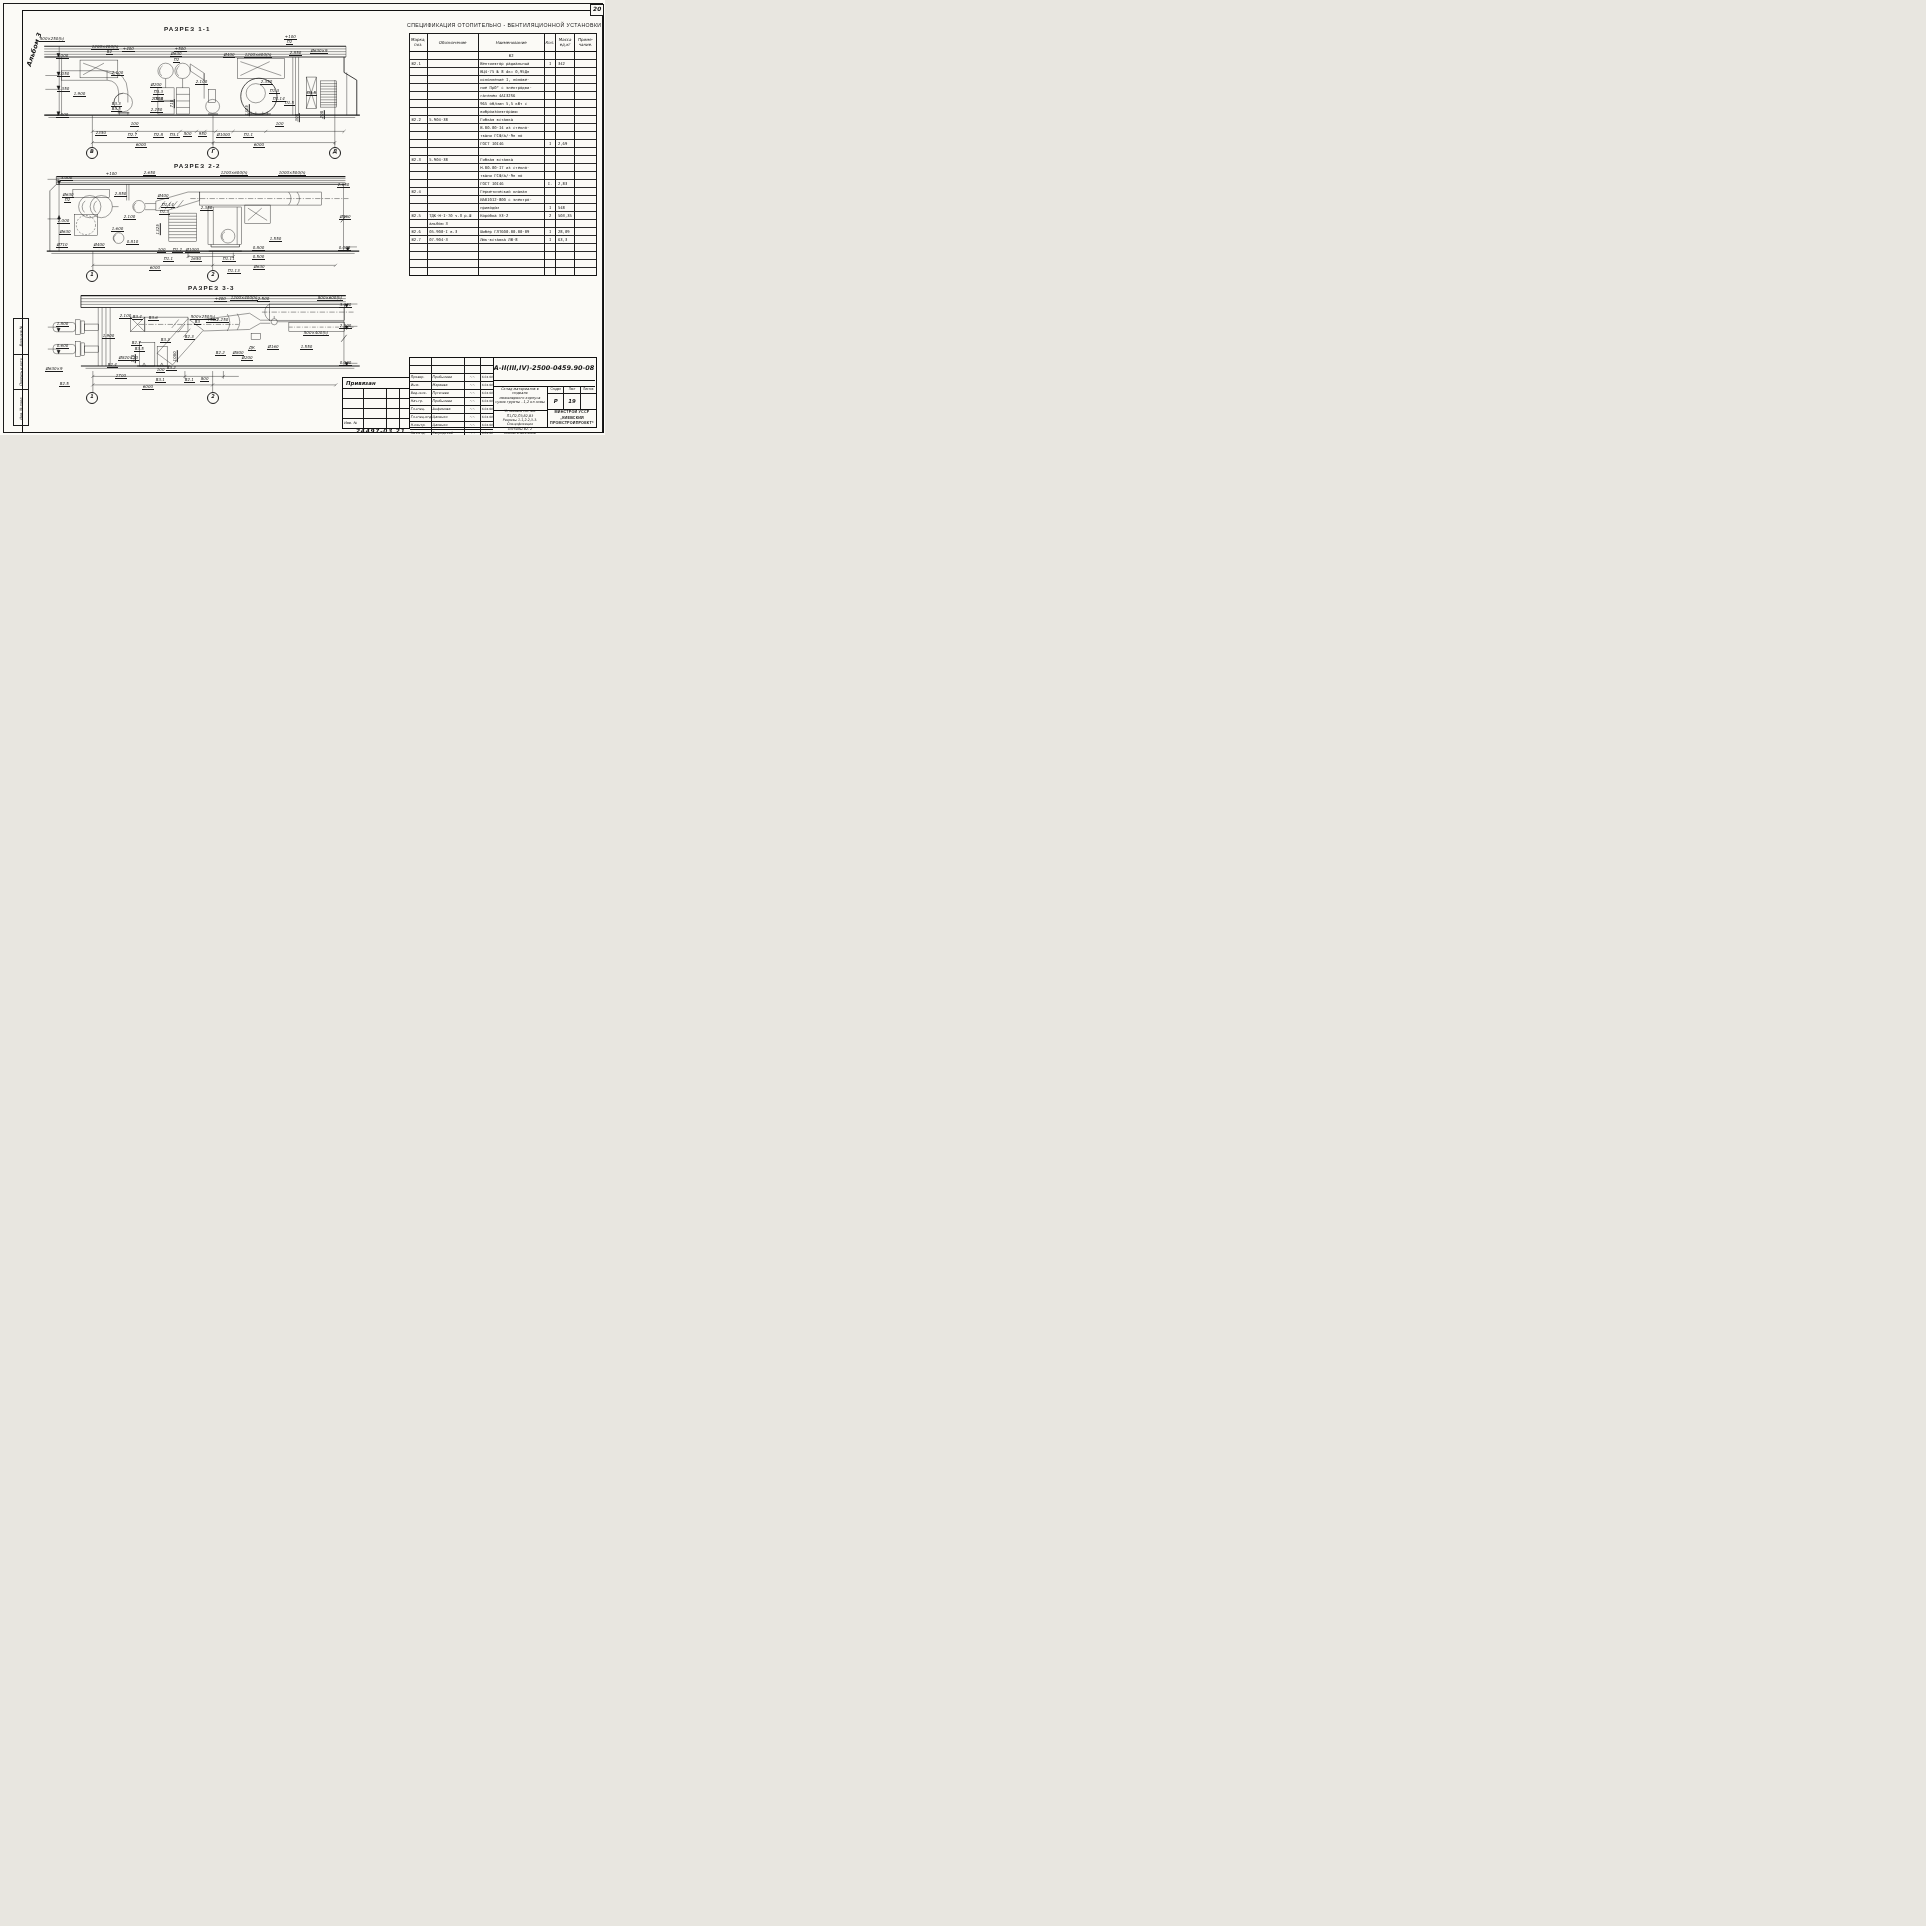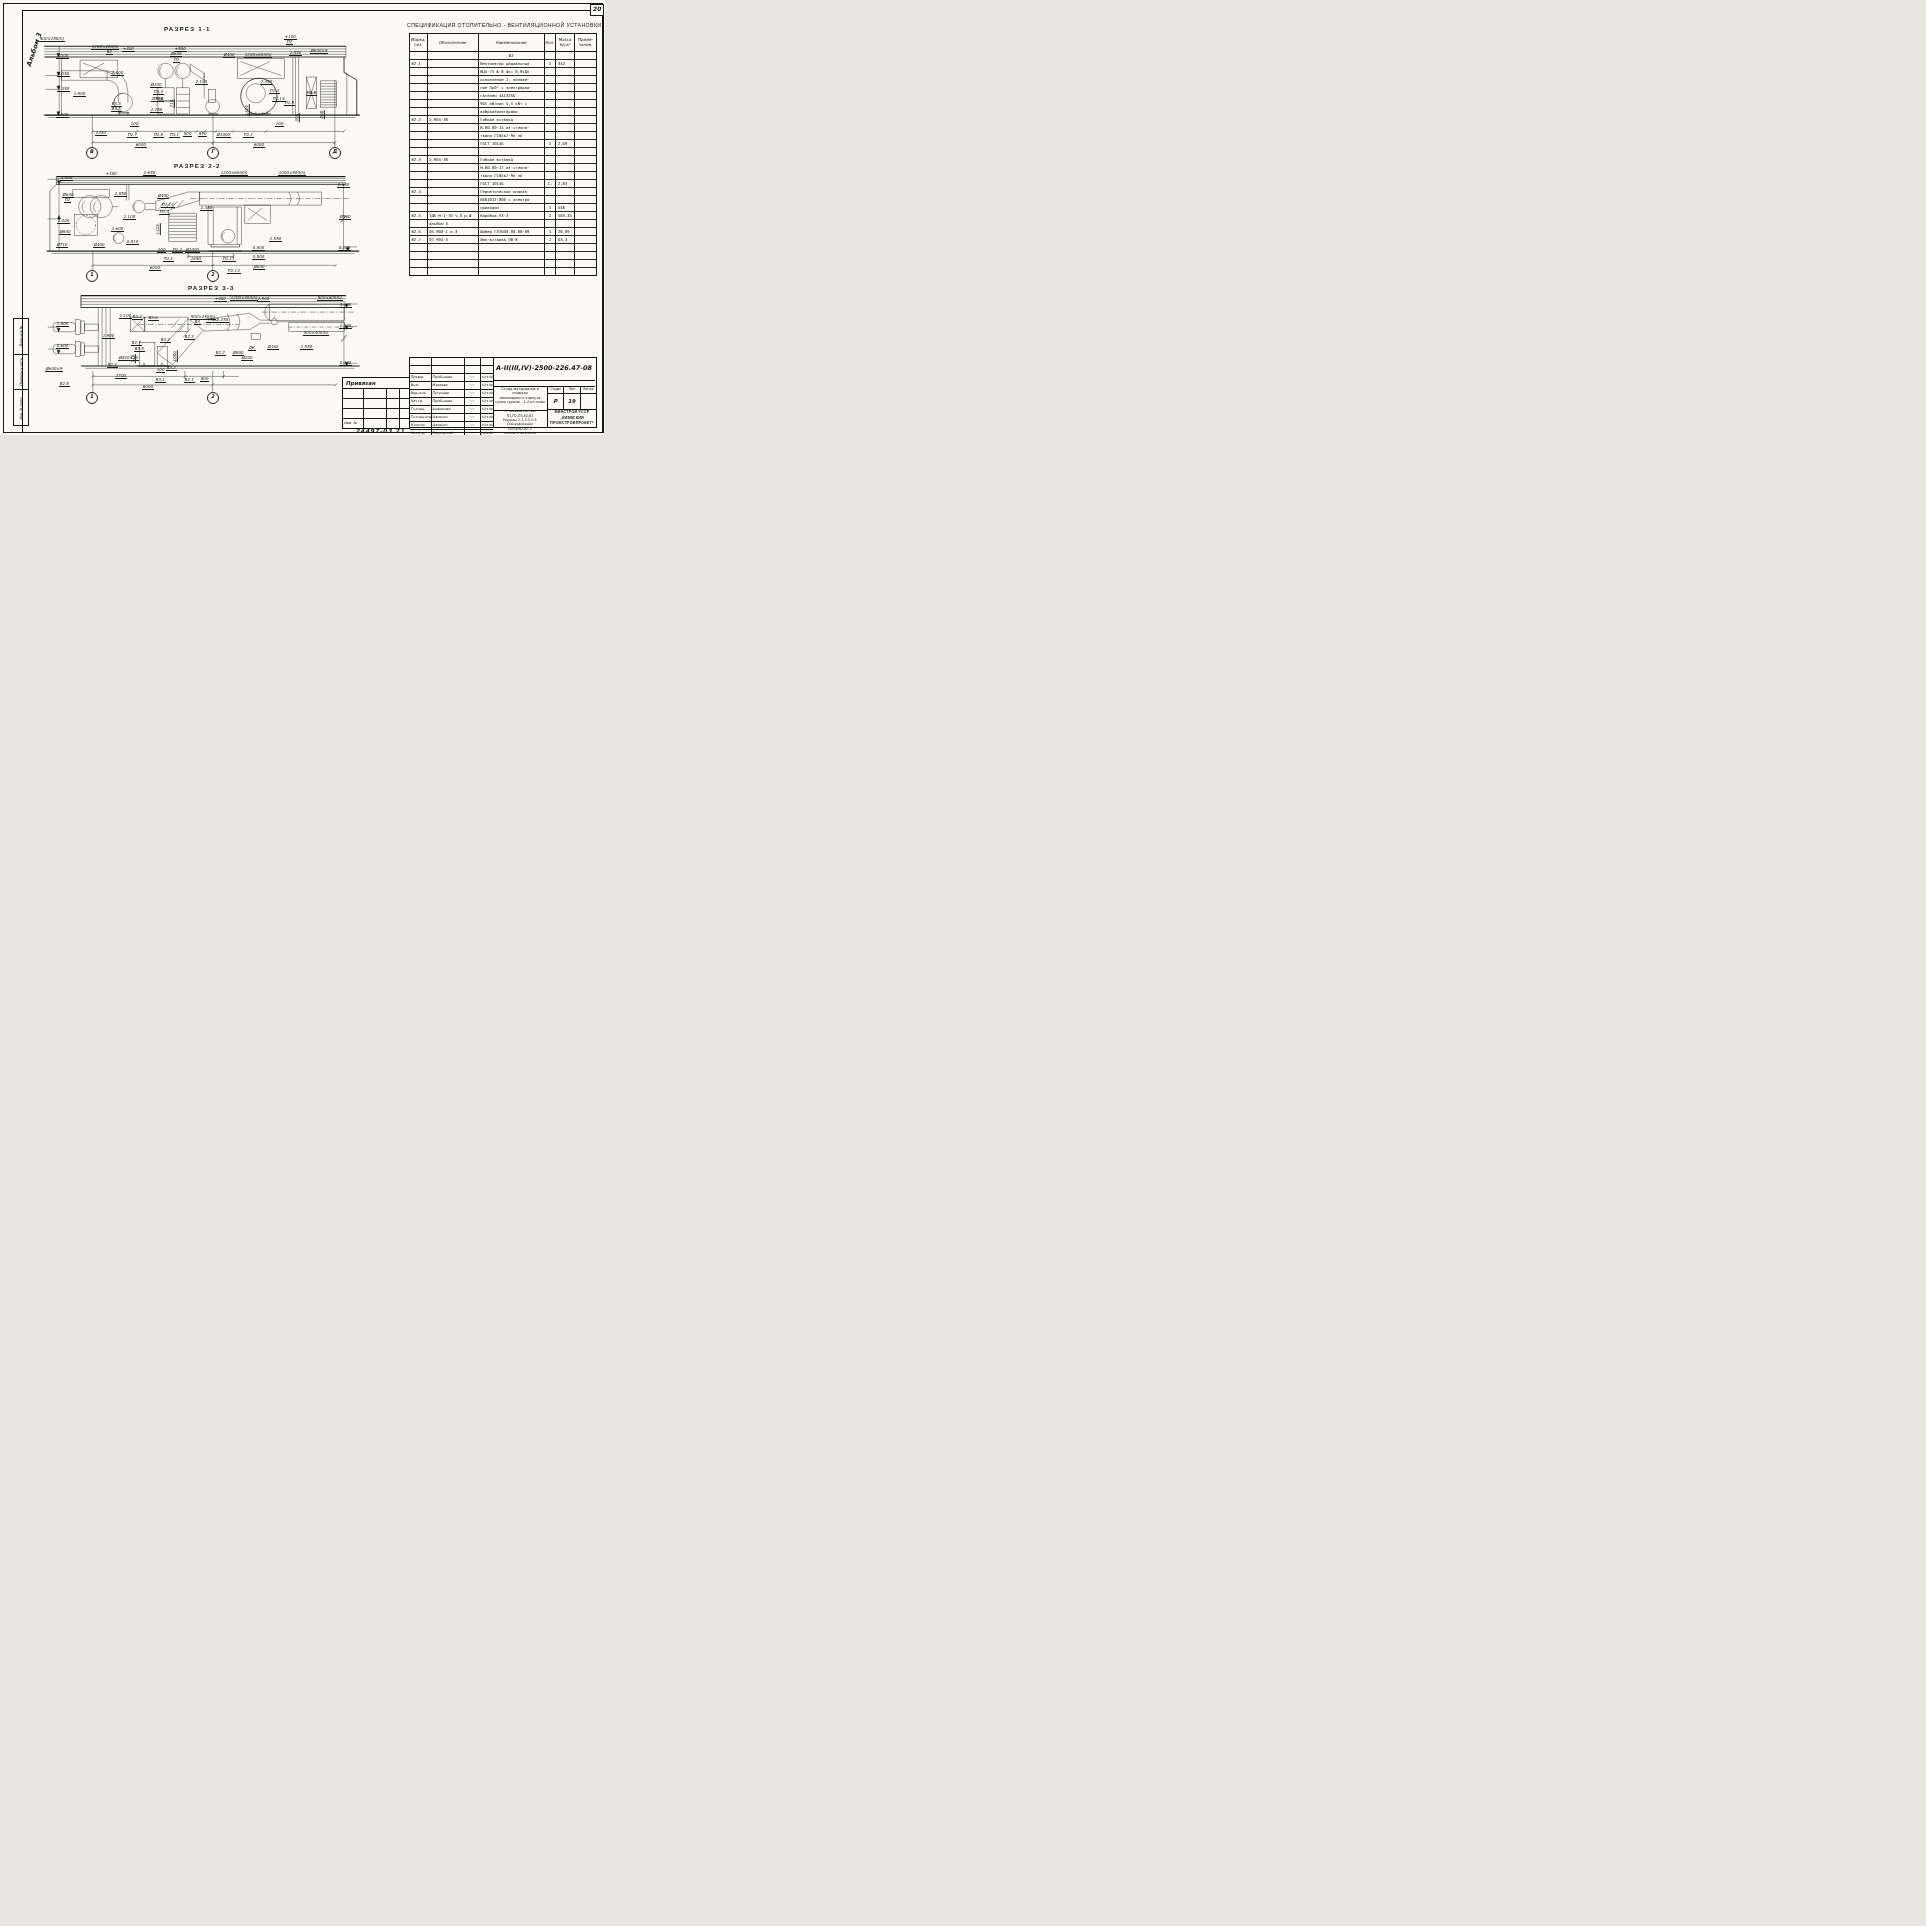--- a/index.html
+++ b/index.html
@@ -746,21 +746,21 @@
           <div class="c3">∼∼</div>
           <div class="c4">6.04.90</div>
         </div>
         <div class="row">
           <div class="c1">Нач.отд.</div>
           <div class="c2">Загродский</div>
           <div class="c3">∼∼</div>
           <div class="c4">6.04.90</div>
         </div>
       </div>
-    <div class="tb-doc">А-II(III,IV)-2500-226.47-08</div>
+    <div class="tb-doc">А-II(III,IV)-2500-0459.90-08</div>
     <div class="tb-strip"></div>
     <div class="tb-proj">
       <div>Склад материалов в подвале</div>
       <div>инженерного корпуса</div>
       <div>сухие грунты - 1,2 кл.зоны</div>
     </div>
     <div class="tb-cont">
       <div>Установка систем П1,П2,П3,В2,В3</div>
       <div>Разрезы 1-1,2-2,3-3. Спецификация</div>
       <div>системы В2. 2 климатическ.зона</div>

